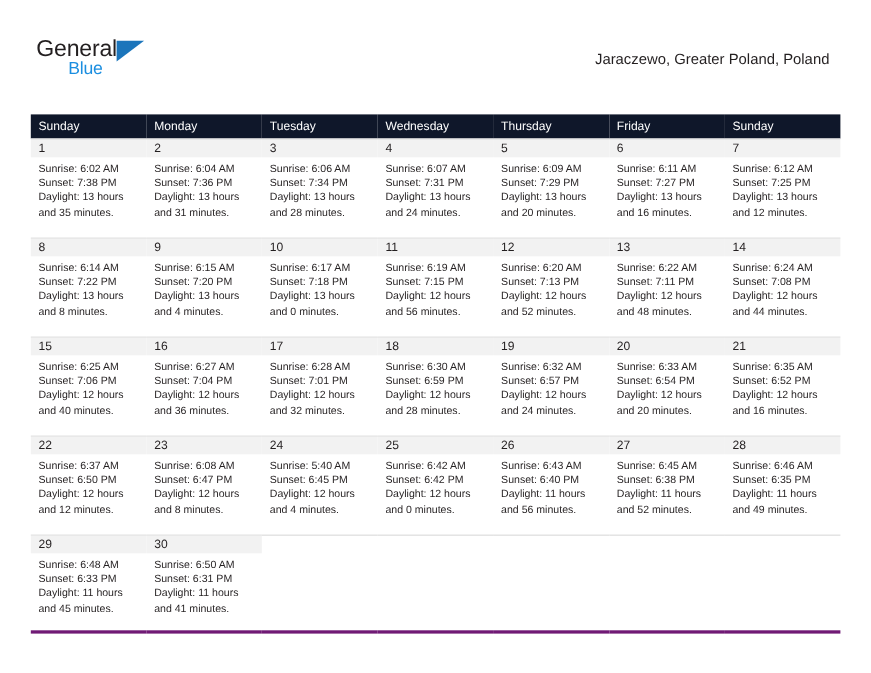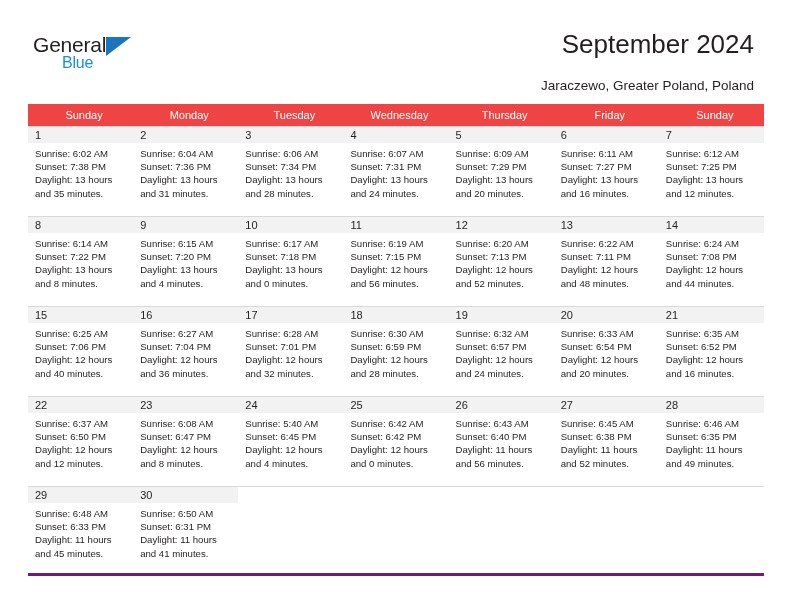--- a/index.html
+++ b/index.html
@@ -92,25 +92,25 @@
     position: absolute;
     left: 28px;
     top: 104px;
     width: 736px;
     border-collapse: collapse;
     table-layout: fixed;
   }
   .calendar col { width: 105.14px; }
 
   .calendar thead th {
-    background: #ef4444;
+    background: #0f172a;
     color: #ffffff;
     font-size: 11px;
     font-weight: normal;
-    text-align: center;
+    text-align: left;
     padding: 5px 0 5px 7px;
     height: 12px;
     line-height: 12px;
     border: none;
   }
 
   .calendar tbody td {
     vertical-align: top;
     padding: 0;
     border: none;
@@ -152,21 +152,20 @@
 
   <div class="top">
 
     <div class="logo">
       <span class="logo-general">General</span>
       <span class="logo-triangle"></span>
       <span class="logo-blue">Blue</span>
     </div>
 
     <div class="title-block">
-      <div class="cal-title">September 2024</div>
       <div class="cal-subtitle">Jaraczewo, Greater Poland, Poland</div>
     </div>
 
   </div>
 
   <table class="calendar">
     <colgroup>
       <col>
         <col>
         <col>

